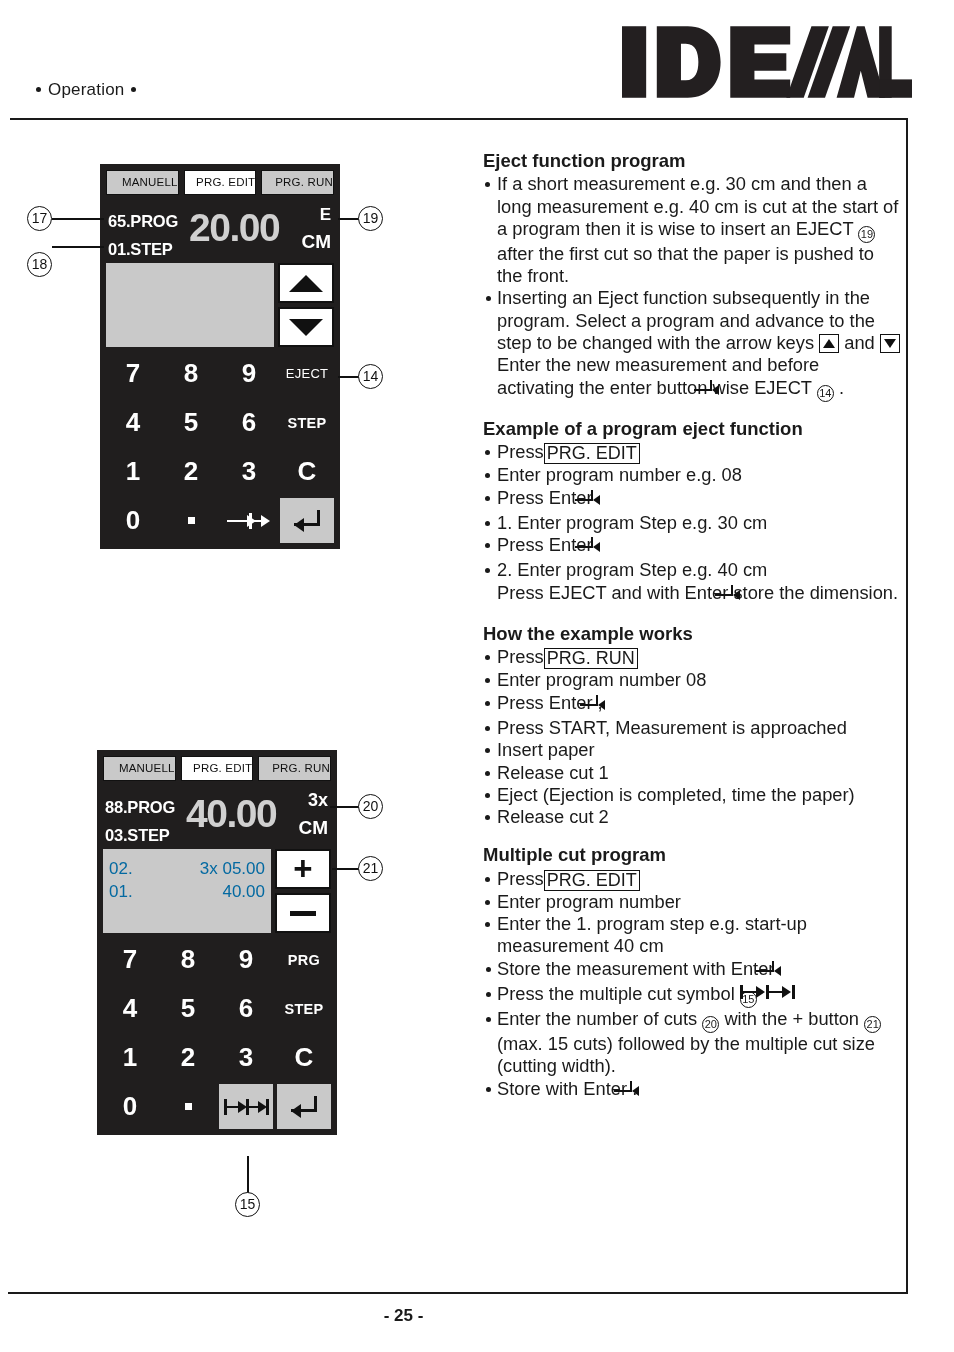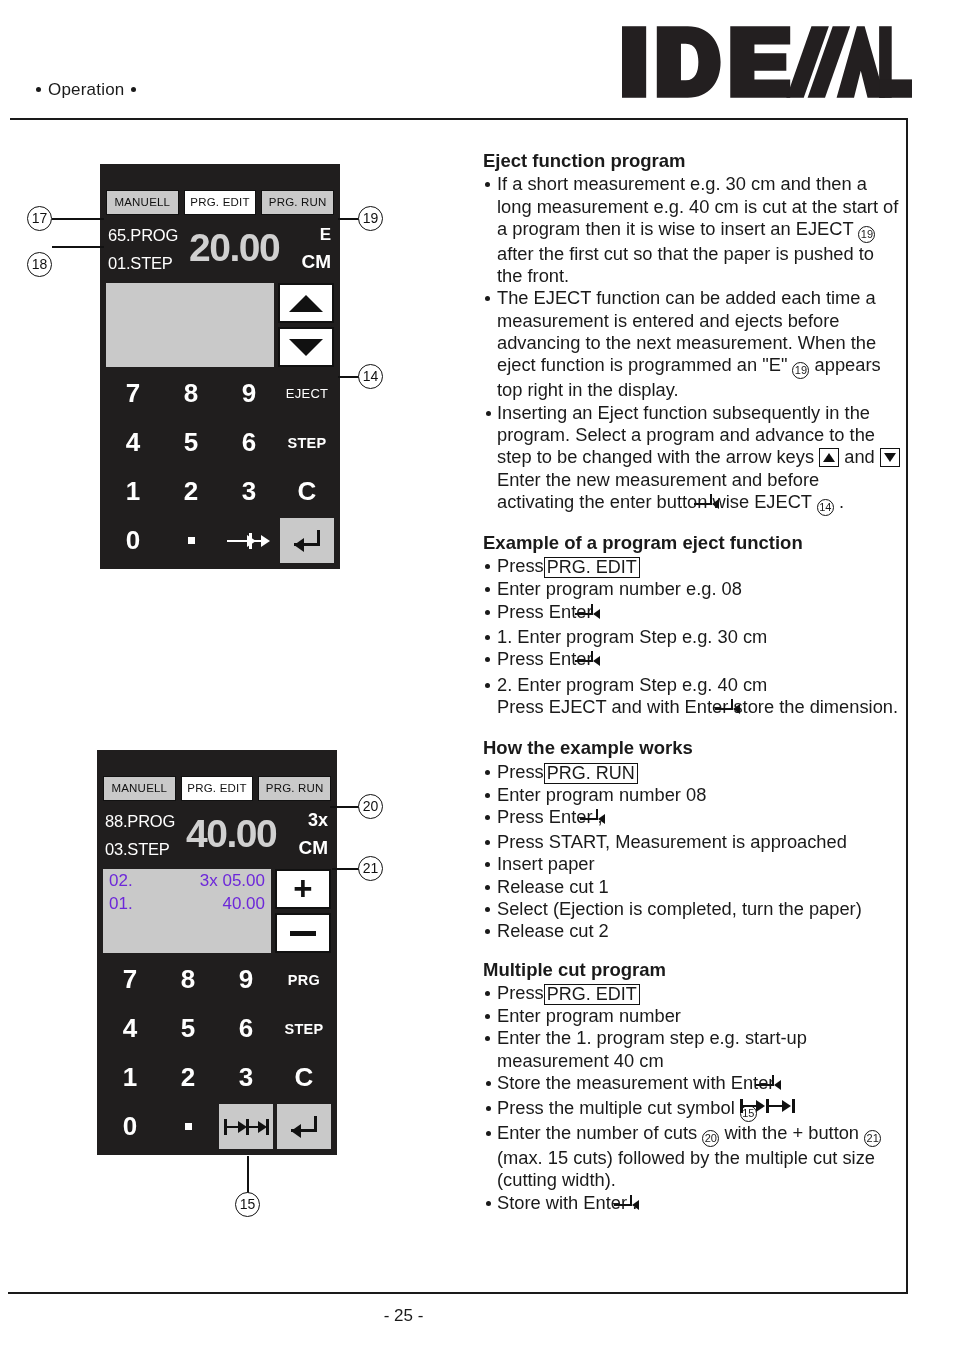--- a/index.html
+++ b/index.html
@@ -40,70 +40,69 @@
   .frame-left {
     position: absolute; left: 8px; top: 118px; width: 2px; height: 1175px;
     background: #ffffff;
   }
   .rule-bottom {
     position: absolute; left: 8px; top: 1292px; width: 900px; height: 2px;
     background: #1a1a1a;
   }
   .page-number {
     position: absolute; left: 0; top: 1306px; width: 807px;
-    text-align: center; font-size: 17px; color: #1a1a1a;
+    text-align: center; font-size: 17px; color: #1a1a1a; font-weight: bold;
   }
 
   
   .device {
     position: absolute;
     width: 240px;
     background: #201e1e;
     padding: 6px 6px 6px 6px;
   }
   #device1 { left: 100px; top: 164px; }
   #device2 { left: 97px; top: 750px; }
 
   .mode-row { display: flex; gap: 5px; margin-bottom: 4px; }
   .mode-btn {
-    flex: 1 1 0; height: 25px; line-height: 23px; text-align: center;
+    flex: 1 1 0; height: 25px; line-height: 23px; text-align: right;
     font-size: 11.5px; letter-spacing: .2px;
     border: 1.5px solid #111; background: #c9c9c9; color: #111;
     white-space: nowrap;
-    margin-top: 20px;
   }
   .mode-btn.active { background: #ffffff; }
 
   .readout {
     position: relative; height: 60px; background: #201e1e; color: #fff;
     margin-bottom: 4px;
   }
   .ro-left {
-    position: absolute; left: 2px; top: 2px;
-    font-size: 16.5px; font-weight: normal; line-height: 28px;
+    position: absolute; left: 2px; top: 8px;
+    font-size: 16.5px; font-weight: bold; line-height: 28px;
     letter-spacing: -.2px;
   }
   .ro-left .l2 { display:block; }
   .ro-big {
     position: absolute; left: 83px; top: 3px;
     font-size: 39px; font-weight: bold; color: #d0d0d0;
     letter-spacing: -1.5px; line-height: 52px;
   }
   .ro-unit {
     position: absolute; right: 3px; top: 2px; text-align: right;
     font-size: 18px; font-weight: bold; line-height: 27px;
   }
   .ro-unit .u1 { display: block; font-size: 17px; }
   .ro-unit .u2 { display: block; font-size: 19px; }
   #device2 .ro-unit .u1 { font-size: 18px; }
 
   .listzone { display: flex; gap: 4px; margin-bottom: 4px; height: 84px; }
   .list {
     flex: 1 1 auto; background: #c9c9c9; position: relative;
-    padding: 0 6px 0 6px; font-size: 17px; color: #6d28d9;
+    padding: 8px 6px 0 6px; font-size: 17px; color: #0369a1;
   }
   .list .row { display: flex; justify-content: space-between; line-height: 23px; }
   .list .row .val { text-align: center; }
   .sidebtns { width: 56px; display: flex; flex-direction: column; gap: 4px; }
   .sbtn {
     flex: 1 1 0; border: 2px solid #111; background: #fff;
     display: flex; align-items: center; justify-content: center;
   }
   .tri-up { width: 0; height: 0; border-left: 17px solid transparent;
             border-right: 17px solid transparent; border-bottom: 17px solid #111; }
@@ -382,25 +381,20 @@
 
   <div class="col">
 
     <div class="blk">
       <h3>Eject function program</h3>
       <div class="li">
         <span>If a short measurement e.g. 30 cm and then a long measurement e.g. 40 cm is cut at the start of a program then it is wise to insert an EJECT</span>
         <span class="ico-circ">19</span>
         <span>after the first cut so that the paper is pushed to the front.</span>
       </div>
-      <div class="li">
-        <span>The EJECT function can be added each time a measurement is entered and ejects before advancing to the next measurement. When the eject function is programmed an "E"</span>
-        <span class="ico-circ">19</span>
-        <span>appears top right in the display.</span>
-      </div>
       <div class="li gap">
         <span>Inserting an Eject function subsequently in the program. Select a program and advance to the step to be changed with the arrow keys</span>
         <span class="ico ico-arrow-up"></span>
         <span>and</span>
         <span class="ico ico-arrow-dn"></span>
         <span>Enter the new measurement and before activating the enter button</span>
         <span class="ico-enter"><i></i></span>
         <span>wise EJECT</span>
         <span class="ico-circ">14</span>
         <span>.</span>
@@ -436,21 +430,21 @@
         <span>Press</span><span class="boxed">PRG. RUN</span>
       </div>
       <div class="li">Enter program number 08</div>
       <div class="li">
         <span>Press Enter</span>
         <span class="ico-enter"><i></i></span><span>,</span>
       </div>
       <div class="li">Press START, Measurement is approached</div>
       <div class="li">Insert paper</div>
       <div class="li">Release cut 1</div>
-      <div class="li">Select (Ejection is completed, turn the paper)</div>
+      <div class="li">Eject (Ejection is completed, time the paper)</div>
       <div class="li">Release cut 2</div>
     </div>
 
     <div class="blk">
       <h3>Multiple cut program</h3>
       <div class="li">
         <span>Press</span><span class="boxed">PRG. EDIT</span>
       </div>
       <div class="li">Enter program number</div>
       <div class="li">Enter the 1. program step e.g. start-up measurement 40 cm</div>

